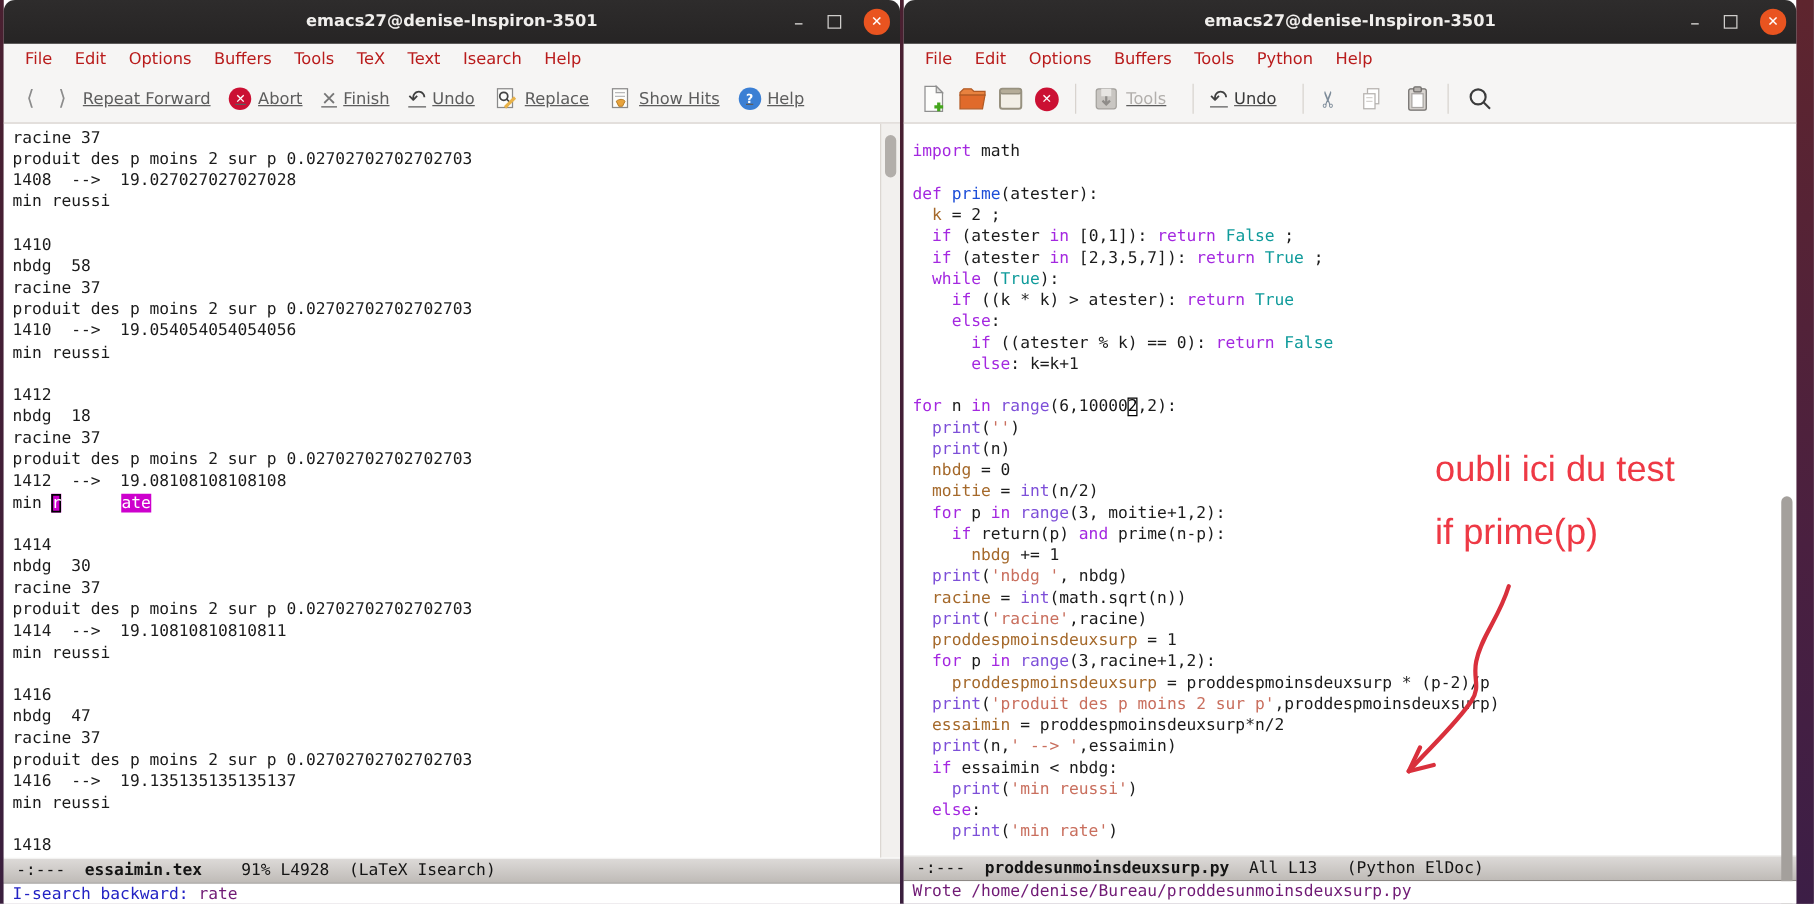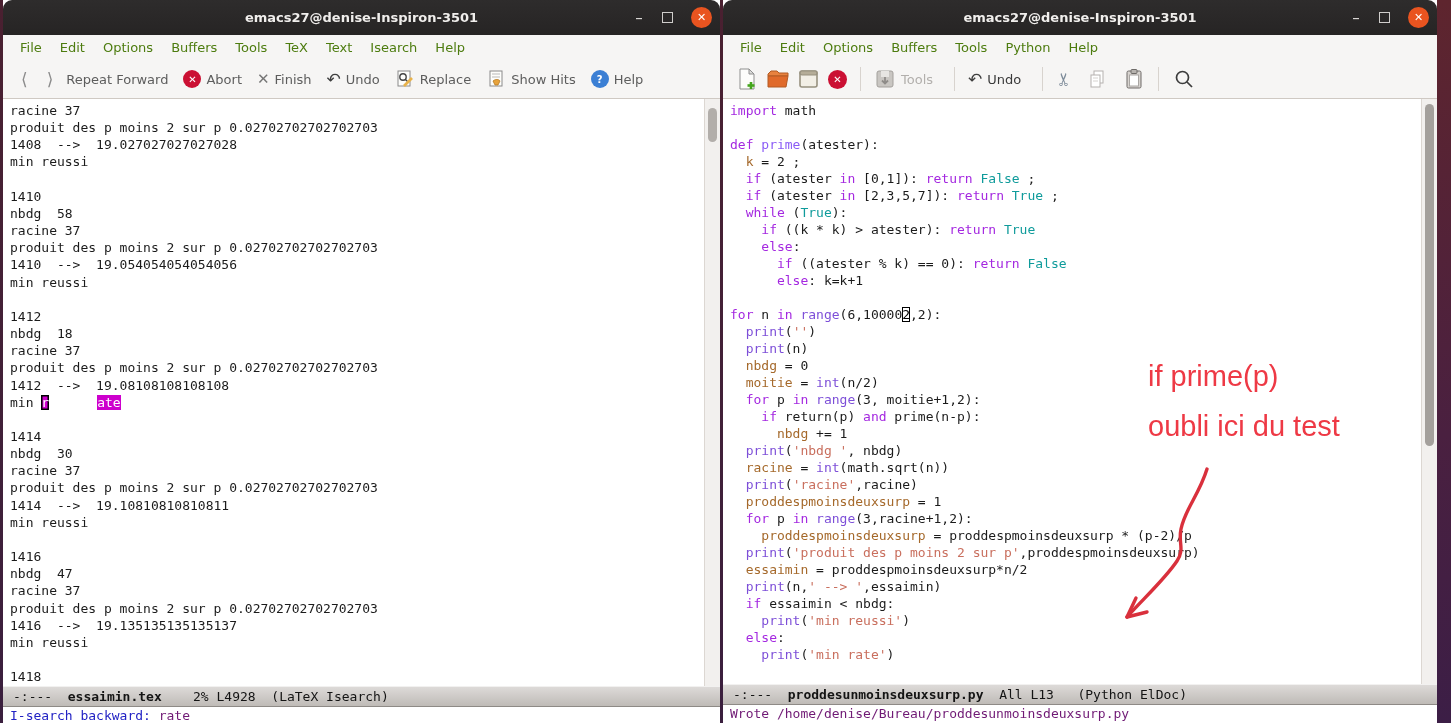--- a/index.html
+++ b/index.html
@@ -16,60 +16,60 @@
   #win-right{left:723px;width:714px;}
   .titlebar{height:35px;background:linear-gradient(#2e2c2c,#262424);border-radius:9px 9px 0 0;
     display:flex;align-items:center;position:relative;flex:0 0 auto;}
   .titlebar .title{flex:1;text-align:center;color:#f0eeec;font-size:13px;font-weight:bold;}
   .win-controls{position:absolute;right:8px;top:0;height:100%;display:flex;align-items:center;gap:16px;}
   .btn-min{color:#d8d6d4;font-size:15px;line-height:10px;width:14px;text-align:center;cursor:default;}
   .btn-max{width:9px;height:9px;border:1px solid #cfcdcb;margin-right:2px;}
   .btn-close{width:21px;height:21px;border-radius:50%;background:#e95420;color:#fff;
     font-size:11px;font-weight:bold;display:flex;align-items:center;justify-content:center;}
   .menubar{height:25px;background:#f6f5f4;display:flex;align-items:center;
-    padding-left:8px;font-size:13px;color:#4d7c0f;flex:0 0 auto;}
+    padding-left:8px;font-size:13px;color:#b91c1c;flex:0 0 auto;}
   .menubar .menu-item{padding:0 9px;}
   .toolbar{height:38px;background:#f6f5f4;border-bottom:1px solid #cfc9c3;
     display:flex;align-items:center;padding-left:12px;gap:7px;color:#5d5d5d;
     font-size:13px;flex:0 0 auto;}
-  .tb-group{display:flex;align-items:center;gap:5px;margin-right:8px;}
+  .tb-group{display:flex;align-items:center;gap:5px;margin-right:8px;text-decoration:underline;}
   .tb-sep{width:1px;height:24px;background:#d8d3ce;margin:0 6px;}
   .nav-angle{font-size:17px;color:#8c8c8c;padding:0 6px;}
   .circle-icon{width:18px;height:18px;border-radius:50%;display:flex;align-items:center;
     justify-content:center;color:#fff;font-size:10px;font-weight:bold;}
   .abort-circle{background:#cb1033;}
   .help-circle{background:#3b7fd4;}
   .gray-x{color:#767676;font-size:15px;}
   .undo-glyph{color:#3f3f3f;font-size:17px;line-height:14px;}
   .tb-label{color:#5d5d5d;}
   .tb-label.disabled{color:#b2afac;}
   .buffer{background:#fff;position:relative;display:flex;flex:0 0 auto;}
   #win-left .buffer{height:587px;}
-  #win-right .buffer{height:585px;}
+  #win-right .buffer{height:585px;align-items:center;}
   .buffer-text{flex:1;padding:3px 0 0 7px;font-family:"DejaVu Sans Mono","Liberation Mono",monospace;
     font-size:13px;overflow:hidden;}
   #win-left .buffer-text .line{line-height:17.15px;white-space:pre;}
   #win-right .buffer-text .line{line-height:17.0px;white-space:pre;}
   .scrollbar{width:15px;background:#f2f0ee;border-left:1px solid #dcd7d2;position:relative;flex:0 0 auto;}
   .scroll-thumb{position:absolute;left:3px;width:9px;border-radius:5px;background:#b2aeaa;}
   #left-thumb{top:9px;height:34px;}
   #right-thumb{top:5px;height:342px;background:#a4a09c;}
   .modeline{height:19px;background:linear-gradient(#dddad8,#bfbbb7);border-top:1px solid #f2f1f0;
     border-bottom:1px solid #8e8a86;display:flex;align-items:center;padding-left:10px;
     font-family:"DejaVu Sans Mono","Liberation Mono",monospace;font-size:13px;color:#141414;
     white-space:pre;flex:0 0 auto;}
   .ml-buffer{font-weight:bold;}
   .minibuffer{flex:1;background:#fff;font-family:"DejaVu Sans Mono","Liberation Mono",monospace;
     font-size:13px;padding:1px 0 0 7px;white-space:pre;position:relative;}
   .mb-prompt{color:#2222c4;}
   .mb-text{color:#701a75;}
   
   .tok-pl{color:#1b1b1b;}
   .tok-kw{color:#a428e0;}
-  .tok-fn{color:#8b5cf6;}
+  .tok-fn{color:#1d4ed8;}
   .tok-var{color:#a5692b;}
   .tok-bi{color:#7d4fd8;margin-top:28px;}
   .tok-st{color:#c96f5e;}
   .tok-cn{color:#0f9b9b;}
   .tok-cur{outline:1.4px solid #000;outline-offset:-1px;}
   .tok-hl{background:#cd00cd;color:#fff;margin-left:48px;}
   .tok-hlc{background:#cd00cd;color:#fff;box-shadow:inset 0 0 0 1.5px #000;}
   
   .annotation{position:absolute;left:425px;top:252px;width:285px;pointer-events:none;z-index:5;}
   .ann-line{font-family:"Liberation Sans","DejaVu Sans",sans-serif;font-size:29px;color:#ee3945;
@@ -178,21 +178,21 @@
         <div class="line"><span class="tok-pl">produit des p moins 2 sur p 0.02702702702702703</span></div>
         <div class="line"><span class="tok-pl">1416  --&gt;  19.135135135135137</span></div>
         <div class="line"><span class="tok-pl">min reussi</span></div>
         <div class="line">&nbsp;</div>
         <div class="line"><span class="tok-pl">1418</span></div>
       </div>
     <div class="scrollbar">
       <div class="scroll-thumb" id="left-thumb"></div>
     </div>
   </div>
-  <div class="modeline"><span>-:---</span><span>  </span><span class="ml-buffer">essaimin.tex</span><span>    </span><span>2% L4928</span><span>  </span><span>(LaTeX Isearch)</span></div>
+  <div class="modeline"><span>-:---</span><span>  </span><span class="ml-buffer">essaimin.tex</span><span>    </span><span>91% L4928</span><span>  </span><span>(LaTeX Isearch)</span></div>
   <div class="minibuffer"><span class="mb-prompt">I-search backward: </span><span class="mb-text">rate</span>
     
   </div>
 </div>
 
 <div class="window" id="win-right">
   <div class="titlebar">
     <div class="title">emacs27@denise-Inspiron-3501</div>
     <div class="win-controls">
       <span class="btn-min">–</span>
@@ -291,22 +291,22 @@
         <div class="line"><span class="tok-pl">  </span><span class="tok-bi">print</span><span class="tok-pl">(n,</span><span class="tok-st">' --&gt; '</span><span class="tok-pl">,essaimin)</span></div>
         <div class="line"><span class="tok-pl">  </span><span class="tok-kw">if</span><span class="tok-pl"> essaimin &lt; nbdg:</span></div>
         <div class="line"><span class="tok-pl">    </span><span class="tok-bi">print</span><span class="tok-pl">(</span><span class="tok-st">'min reussi'</span><span class="tok-pl">)</span></div>
         <div class="line"><span class="tok-pl">  </span><span class="tok-kw">else</span><span class="tok-pl">:</span></div>
         <div class="line"><span class="tok-pl">    </span><span class="tok-bi">print</span><span class="tok-pl">(</span><span class="tok-st">'min rate'</span><span class="tok-pl">)</span></div>
       </div>
     <div class="scrollbar">
       <div class="scroll-thumb" id="right-thumb"></div>
     </div>
     <div class="annotation">
+      <div class="ann-line">oubli ici du test</div>
       <div class="ann-line">if prime(p)</div>
-      <div class="ann-line">oubli ici du test</div>
     </div>
     <svg class="ann-arrow" width="130" height="180" viewBox="0 0 130 180">
       <path d="M112 12 C104 38, 90 52, 86 72 C83 86, 90 92, 82 104 C70 122, 48 142, 32 160" fill="none" stroke="#d9303c" stroke-width="3.4" stroke-linecap="round"></path>
       <path d="M32 160 L41 141 M32 160 L52 155" fill="none" stroke="#d9303c" stroke-width="3.4" stroke-linecap="round"></path>
     </svg>
   </div>
   <div class="modeline"><span>-:---</span><span>  </span><span class="ml-buffer">proddesunmoinsdeuxsurp.py</span><span>  </span><span>All L13</span><span>   </span><span>(Python ElDoc)</span></div>
   <div class="minibuffer"><span class="mb-text">Wrote /home/denise/Bureau/proddesunmoinsdeuxsurp.py</span></div>
 </div>
 

